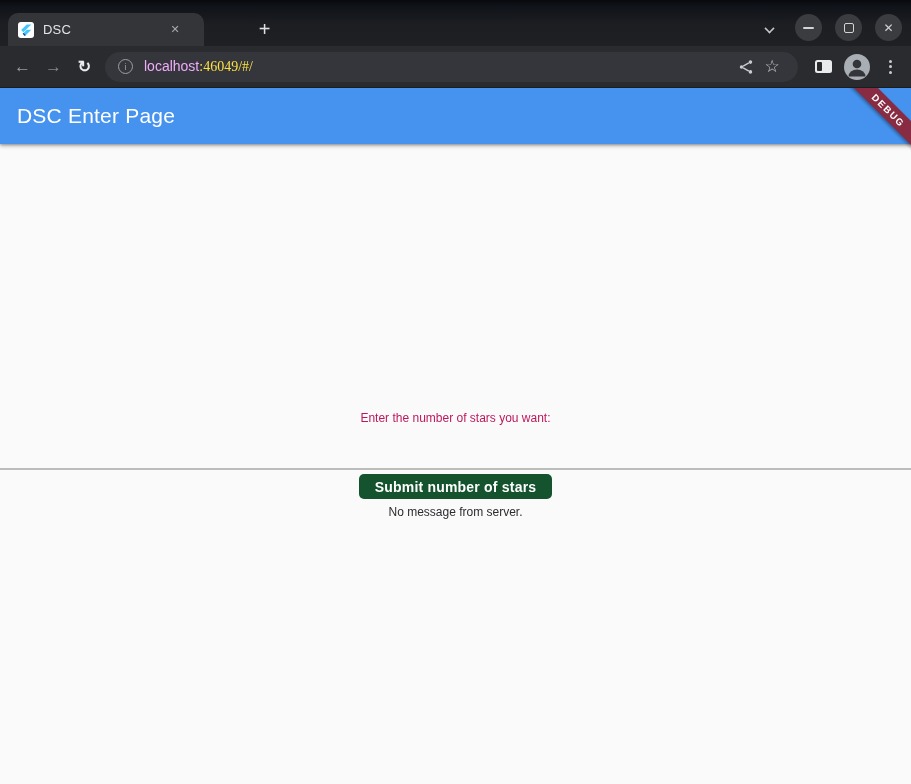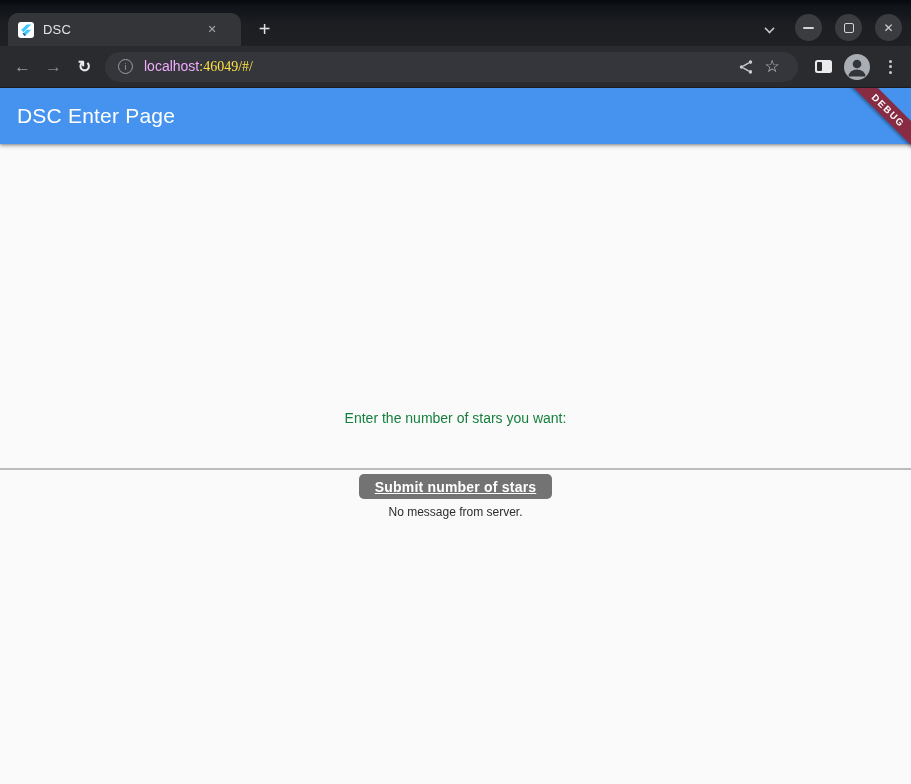--- a/index.html
+++ b/index.html
@@ -4,21 +4,21 @@
 <style>
   * { margin:0; padding:0; box-sizing:border-box; }
   html,body { width:911px; height:784px; overflow:hidden;
     font-family:"Liberation Sans", sans-serif; background:#fafafa; }
 
   .browser { width:911px; height:784px; display:flex; flex-direction:column; }
 
   
   .titlebar { position:relative; height:46px; flex:0 0 46px;
     background:linear-gradient(180deg,#07090d 0%,#101319 14%,#1c1e22 55%,#1e2024 100%); }
-  .tab { position:absolute; left:8px; top:13px; width:233px; height:33px;
+  .tab { position:absolute; left:8px; top:13px; width:196px; height:33px;
     background:#343539; border-radius:10px 10px 0 0; display:flex; align-items:center;
     padding:0 20px 0 10px; cursor:default; }
   .favicon { width:16px; height:16px; background:#fff; border-radius:3px;
     display:flex; align-items:center; justify-content:center; margin-right:9px; flex:0 0 16px; }
   .tab-title { flex:1; color:#e2e4e8; font-size:13px; letter-spacing:.2px;
     white-space:nowrap; overflow:hidden; }
   .tab-close { width:18px; height:18px; border-radius:50%; display:flex; align-items:center;
     justify-content:center; color:#a6aab0; font-size:11px; }
   .newtab { position:absolute; left:251px; top:16px; width:27px; height:27px;
     display:flex; align-items:center; justify-content:center; color:#dde0e4;
@@ -74,29 +74,29 @@
 
   .debug-corner { position:absolute; top:0; right:0; width:90px; height:90px;
     overflow:hidden; z-index:5; pointer-events:none; }
   .ribbon { position:absolute; left:7px; top:14px; width:121px; height:17px;
     background:#872c42; transform:rotate(45deg); display:flex; align-items:center;
     justify-content:center; color:#fff; font-size:9.5px; font-weight:700;
     letter-spacing:1.6px; box-shadow:0 2px 3px rgba(0,0,0,.35); }
 
   .content { flex:1; background:#fafafa; display:flex; flex-direction:column;
     align-items:center; position:relative; }
-  .prompt { margin-top:265px; font-size:14px; line-height:19px; color:#15803d; }
+  .prompt { margin-top:265px; font-size:12px; line-height:19px; color:#be185d; }
   .stars-input { align-self:stretch; margin-top:9px; height:33px; border:none;
     border-bottom:2px solid #bbbcbc; background:transparent; outline:none;
     font-size:16px; color:#202124; padding:0 6px;
     font-family:"Liberation Sans", sans-serif; }
-  .submit-btn { margin-top:4px; height:25px; padding:0 16px; background:#737373;
+  .submit-btn { margin-top:4px; height:25px; padding:0 16px; background:#14532d;
     border:none; border-radius:5px; color:#fff; font-size:14px; font-weight:600;
     letter-spacing:.2px; font-family:"Liberation Sans", sans-serif; cursor:pointer;
-    display:flex; align-items:center; justify-content:center;text-decoration:underline; }
+    display:flex; align-items:center; justify-content:center; }
   .server-msg { margin-top:4px; font-size:12px; line-height:19px; color:#2b2d2f; }
 </style>
 </head>
 <body>
 
 <div class="browser">
 
   <div class="titlebar">
     <div class="tab">
       <span class="favicon">

